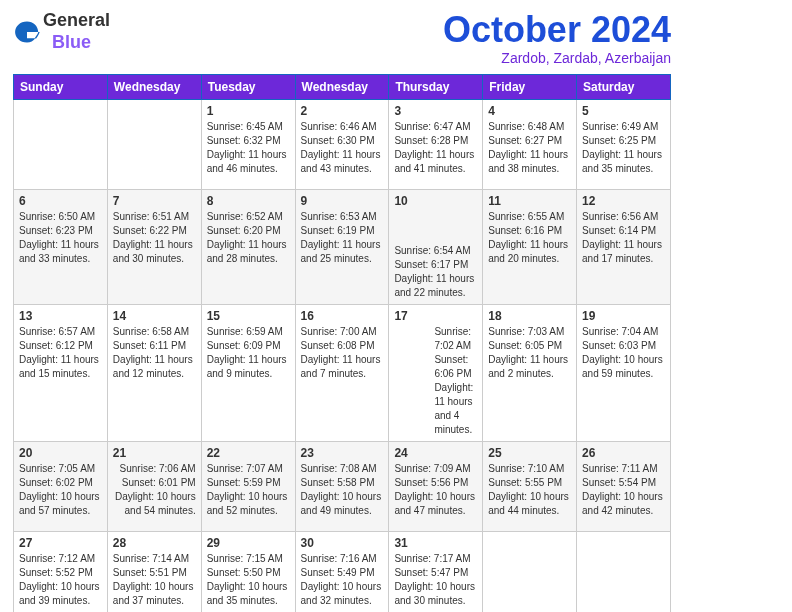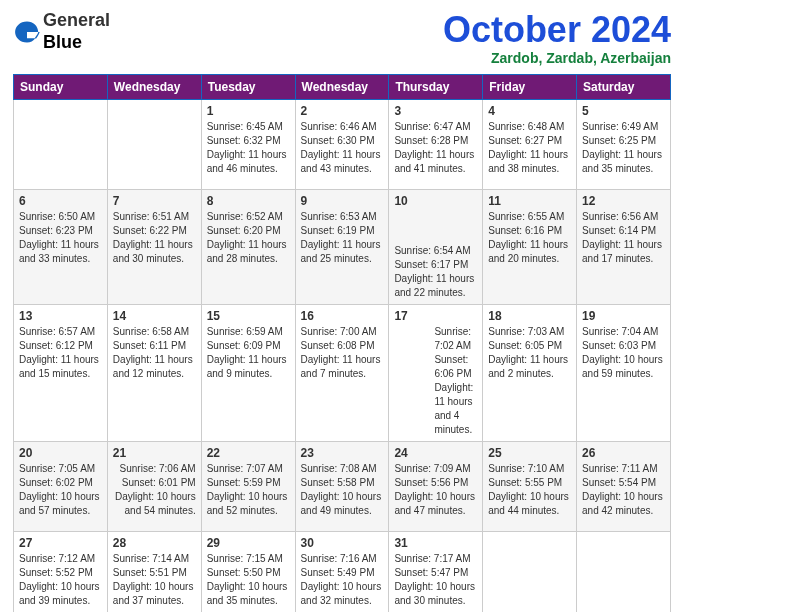--- a/index.html
+++ b/index.html
@@ -2,27 +2,27 @@
 <html><head>
   <meta charset="utf-8">
   <style>
     * { box-sizing: border-box; margin: 0; padding: 0; }
     body { font-family: Arial, sans-serif; background: #fff; width: 792px; min-height: 612px; }
     .container { width: 684px; padding: 10px 13px; }
     .header { display: flex; justify-content: space-between; align-items: flex-start; margin-bottom: 8px; }
     .logo { display: flex; align-items: center; }
     .logo-text { font-size: 18px; font-weight: bold; line-height: 1.2; }
     .logo-general { color: #333; }
-    .logo-blue { color: #000000; }
+    .logo-blue { color: #8b5cf6; margin-left: 9px; }
     .logo-icon { width: 28px; height: 28px; margin-right: 2px; }
     .title-block { text-align: right; }
     .month-title { font-size: 36px; font-weight: bold; color: #1d4ed8; line-height: 1.1; }
-    .location { font-size: 14px; color: #15803d; font-weight: bold; }
+    .location { font-size: 14px; color: #6d28d9; }
     table { width: 100%; border-collapse: collapse; table-layout: fixed; }
-    thead tr th { background-color: #701a75; color: #fff; text-align: left; padding: 5px 6px; font-size: 12px; font-weight: bold; border: 1px solid #1565c0; }
+    thead tr th { background-color: #6d28d9; color: #fff; text-align: left; padding: 5px 6px; font-size: 12px; font-weight: bold; border: 1px solid #1565c0; }
     tbody tr td { border: 1px solid #ccc; vertical-align: top; padding: 4px 5px; font-size: 10px; color: #333; height: 90px; background: #fff; }
     tbody tr:nth-child(even) td { background: #f5f5f5; }
     .day-number { font-size: 12px; font-weight: bold; display: block; margin-bottom: 2px; }
     .cell-text { font-size: 10px; line-height: 1.4; }
     .empty-cell { background: #fff !important; }
     tbody tr:nth-child(even) .empty-cell { background: #f5f5f5 !important; }
   </style>
 </head>
 <body>
 

